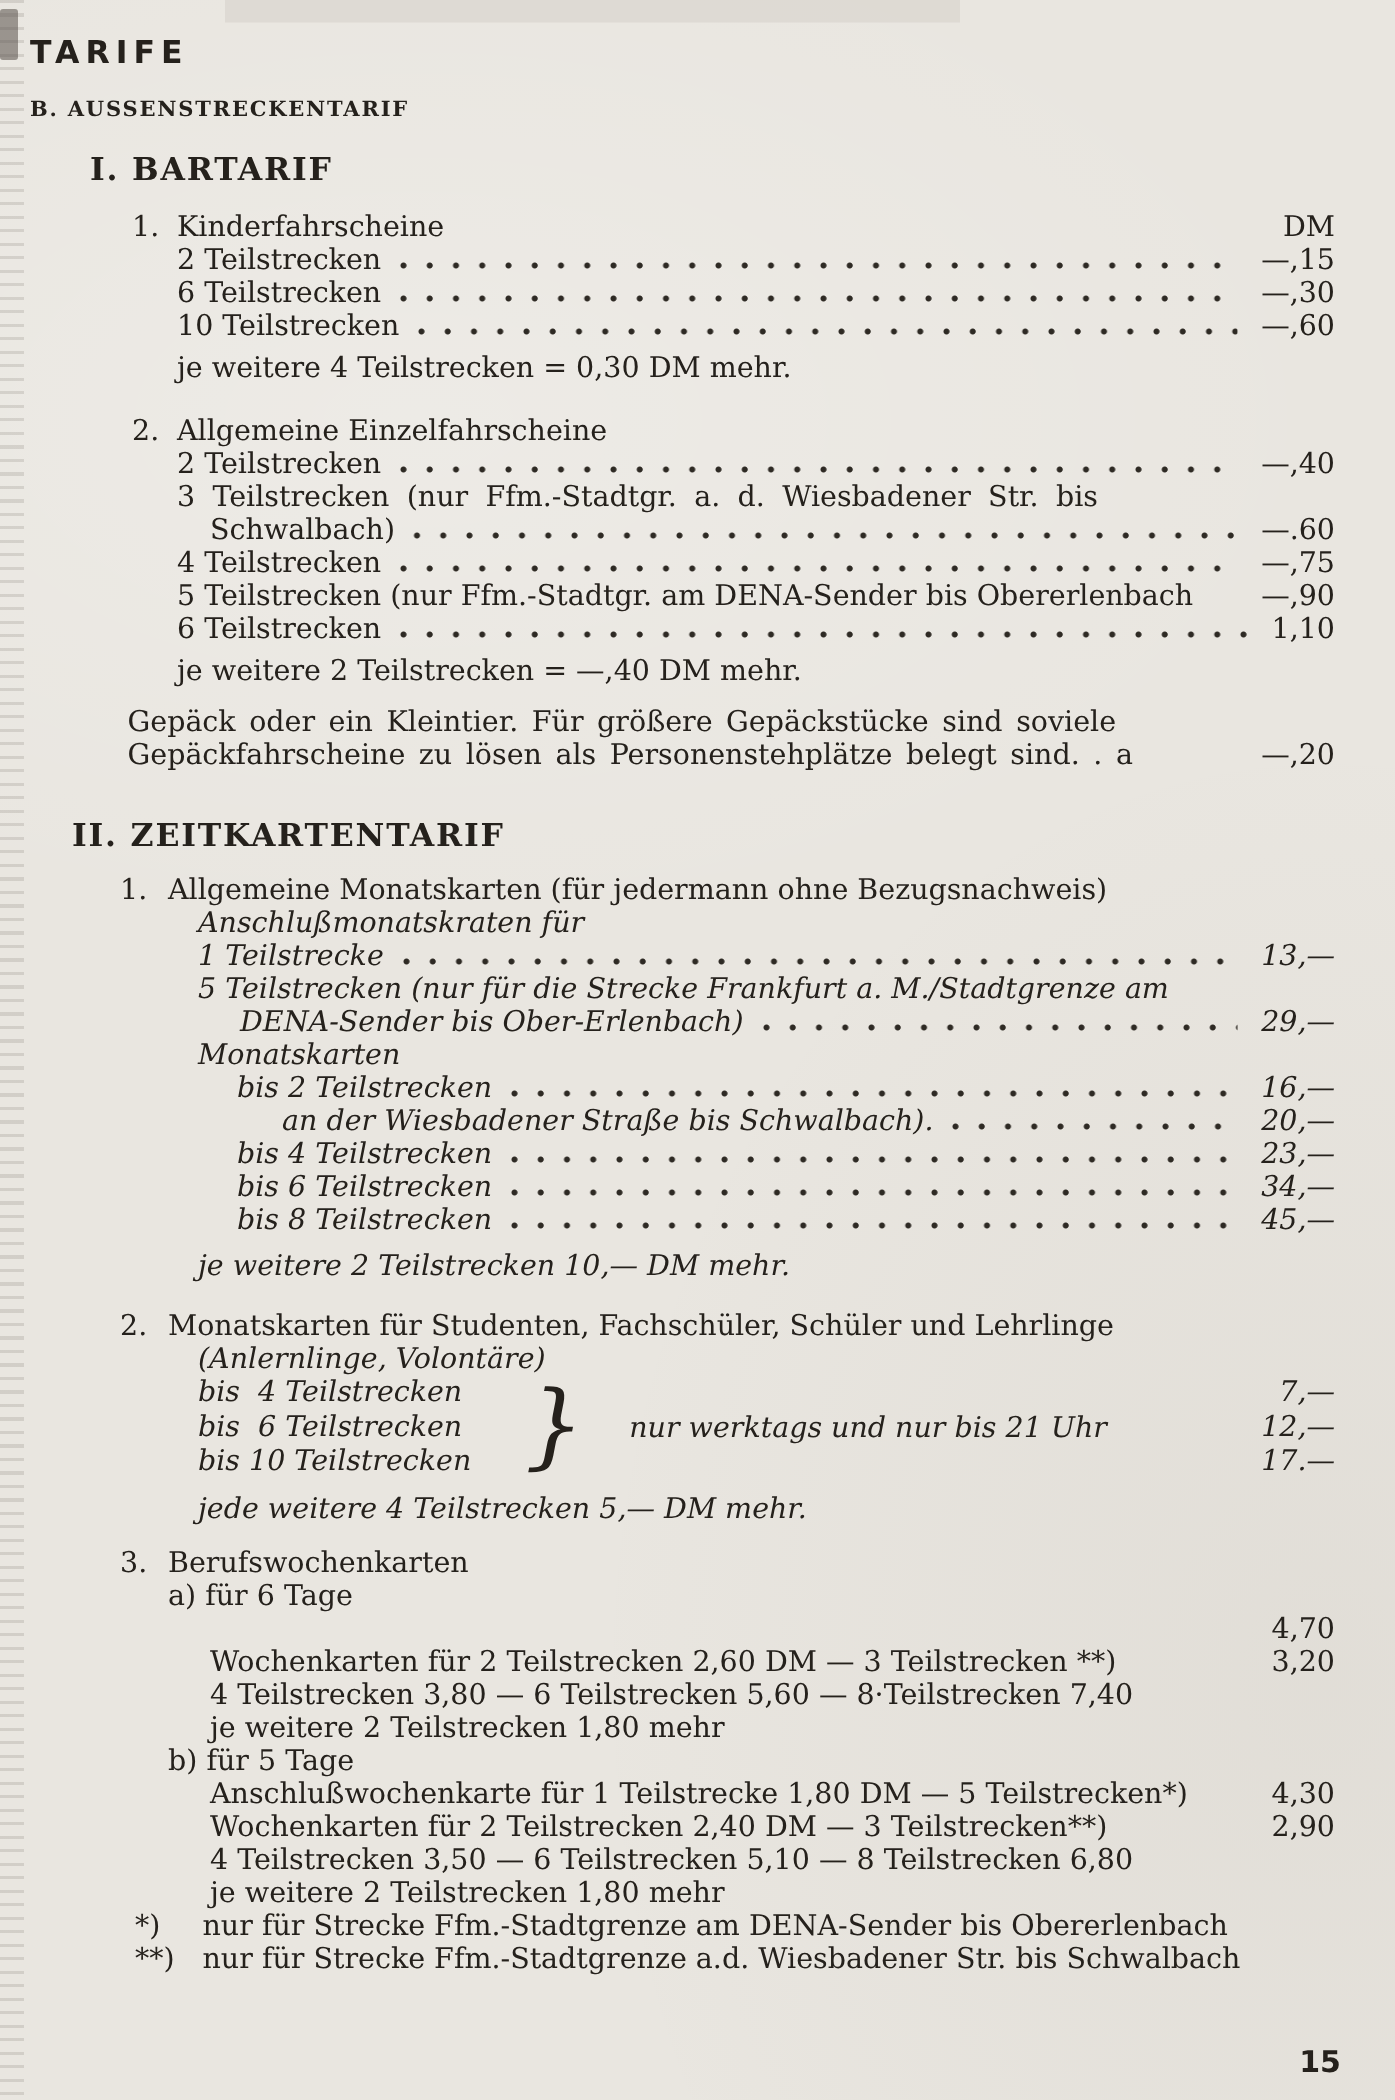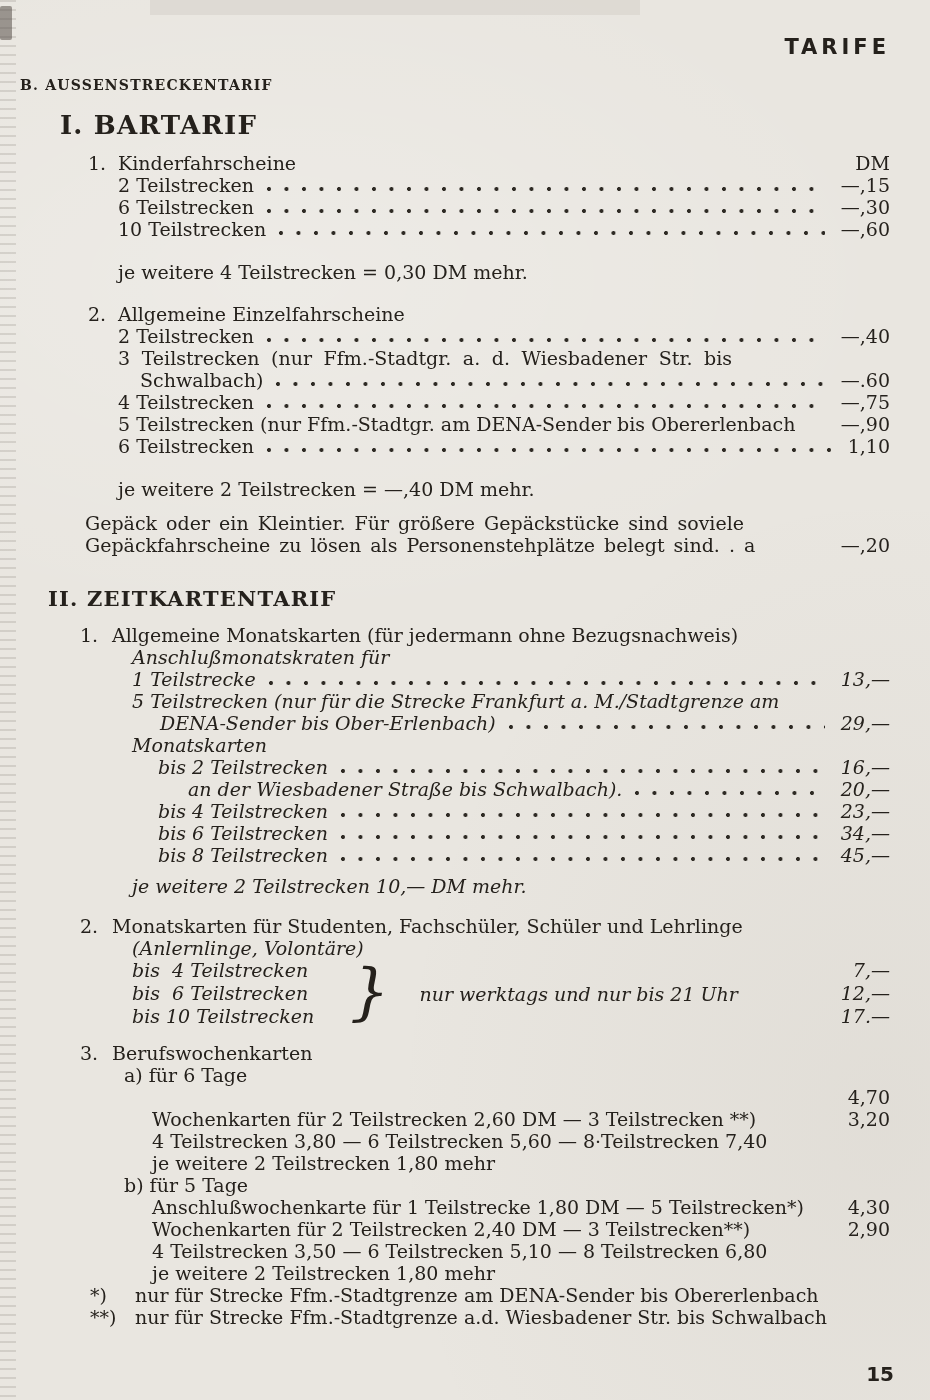--- a/index.html
+++ b/index.html
@@ -26,26 +26,26 @@
   .scan-band{
     position:absolute;left:150px;top:0;width:490px;height:15px;
     background:#d9d6cf;opacity:.75;
   }
   .page{
     position:relative;box-sizing:border-box;height:100%;
     padding:22px 40px 0 20px;
     font-size:19px;line-height:22px;
   }
   .title{
-    text-align:right;font-family:"DejaVu Sans","Liberation Sans",sans-serif;
+    text-align:left;font-family:"DejaVu Sans","Liberation Sans",sans-serif;
     font-weight:bold;font-size:21px;letter-spacing:4px;line-height:26px;
-    margin:12px 0 12px 0;
+    margin:0 0 12px 0;
   }
   .h-b{font-weight:bold;font-size:14px;letter-spacing:1.2px;line-height:26px;margin:0 0 14px 0;}
-  .h-i{font-weight:bold;font-size:26px;letter-spacing:1.2px;line-height:26px;margin:0 0 14px 40px;}
+  .h-i{font-weight:bold;font-size:21px;letter-spacing:1.2px;line-height:26px;margin:0 0 14px 40px;}
   .h-ii{font-weight:bold;font-size:21px;letter-spacing:1.2px;line-height:26px;margin:0 0 12px 28px;}
 
   .blk{margin-left:68px;}
   .blk2{margin-left:60px;}
   .trow{display:flex;align-items:baseline;}
   .num{flex:0 0 30px;}
   .num2{flex:0 0 32px;}
   .lbl{white-space:pre;}
   .gap{flex:1 1 auto;}
   .ldr{
@@ -56,41 +56,41 @@
   }
   .val{white-space:pre;margin-left:6px;}
   .rows{margin-left:30px;}
   .rows2{margin-left:52px;font-style:italic;}
   .ind1{margin-left:22px;}
   .ind1b{margin-left:28px;}
   .sub{margin-left:26px;}
   .ind2{margin-left:56px;text-align:center;}
   .just{word-spacing:5.5px;}
   .just2{word-spacing:3px;}
-  .note{margin-top:21px;}
+  .note{margin-top:6px;}
   .note-gap{margin-top:9px;}
   .mb20{margin-bottom:20px;}
   .mb12{margin-bottom:12px;}
   .mb18{margin-bottom:18px;}
   .mb14{margin-bottom:14px;}
 
   .gepaeck{margin:0 0 30px 65px;}
 
   .bgroup{display:flex;align-items:center;}
   .bg-left{flex:0 0 218px;}
   .bg-left div{line-height:23px;}
   .brace{
     flex:0 0 36px;font-size:62px;line-height:62px;font-weight:normal;
     font-family:"DejaVu Serif",serif;transform:translateY(-2px);
   }
   .bg-mid{flex:1 1 auto;padding-left:30px;}
   .bg-right{flex:0 0 auto;text-align:right;}
   .bg-right div{line-height:23px;}
 
-  .part{margin-left:44px;}
+  .part{margin-left:32px;}
   .part .rows3{margin-left:28px;}
   .fnotes{margin-left:70px;}
   .fmark{flex:0 0 45px;font-weight:500;}
   .pagenum{
     position:absolute;right:36px;bottom:15px;
     font-family:"DejaVu Sans","Liberation Sans",sans-serif;
     font-weight:bold;font-size:20px;
   }
 </style>
 </head>
@@ -250,20 +250,21 @@
           <div class="lbl">bis 10 Teilstrecken</div>
         </div>
         <div class="brace">}</div>
         <div class="bg-mid">nur werktags und nur bis 21 Uhr</div>
         <div class="bg-right">
           <div>7,—</div>
           <div>12,—</div>
           <div>17.—</div>
         </div>
       </div>
+      <div class="note note-gap">jede weitere 4 Teilstrecken 5,— DM mehr.</div>
     </div>
   </section>
 
   <section class="blk2">
     <div class="trow">
       <span class="num2">3.</span>
       <span class="lbl">Berufswochenkarten</span>
     </div>
 
     <div class="part">

